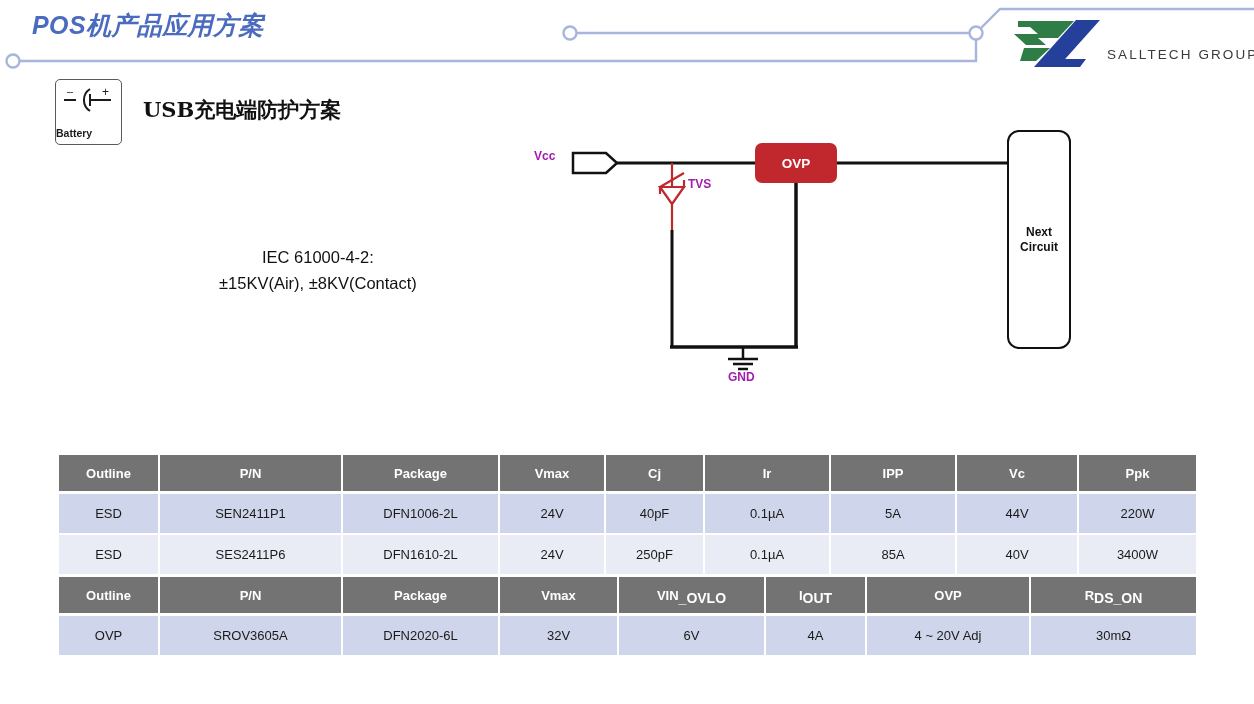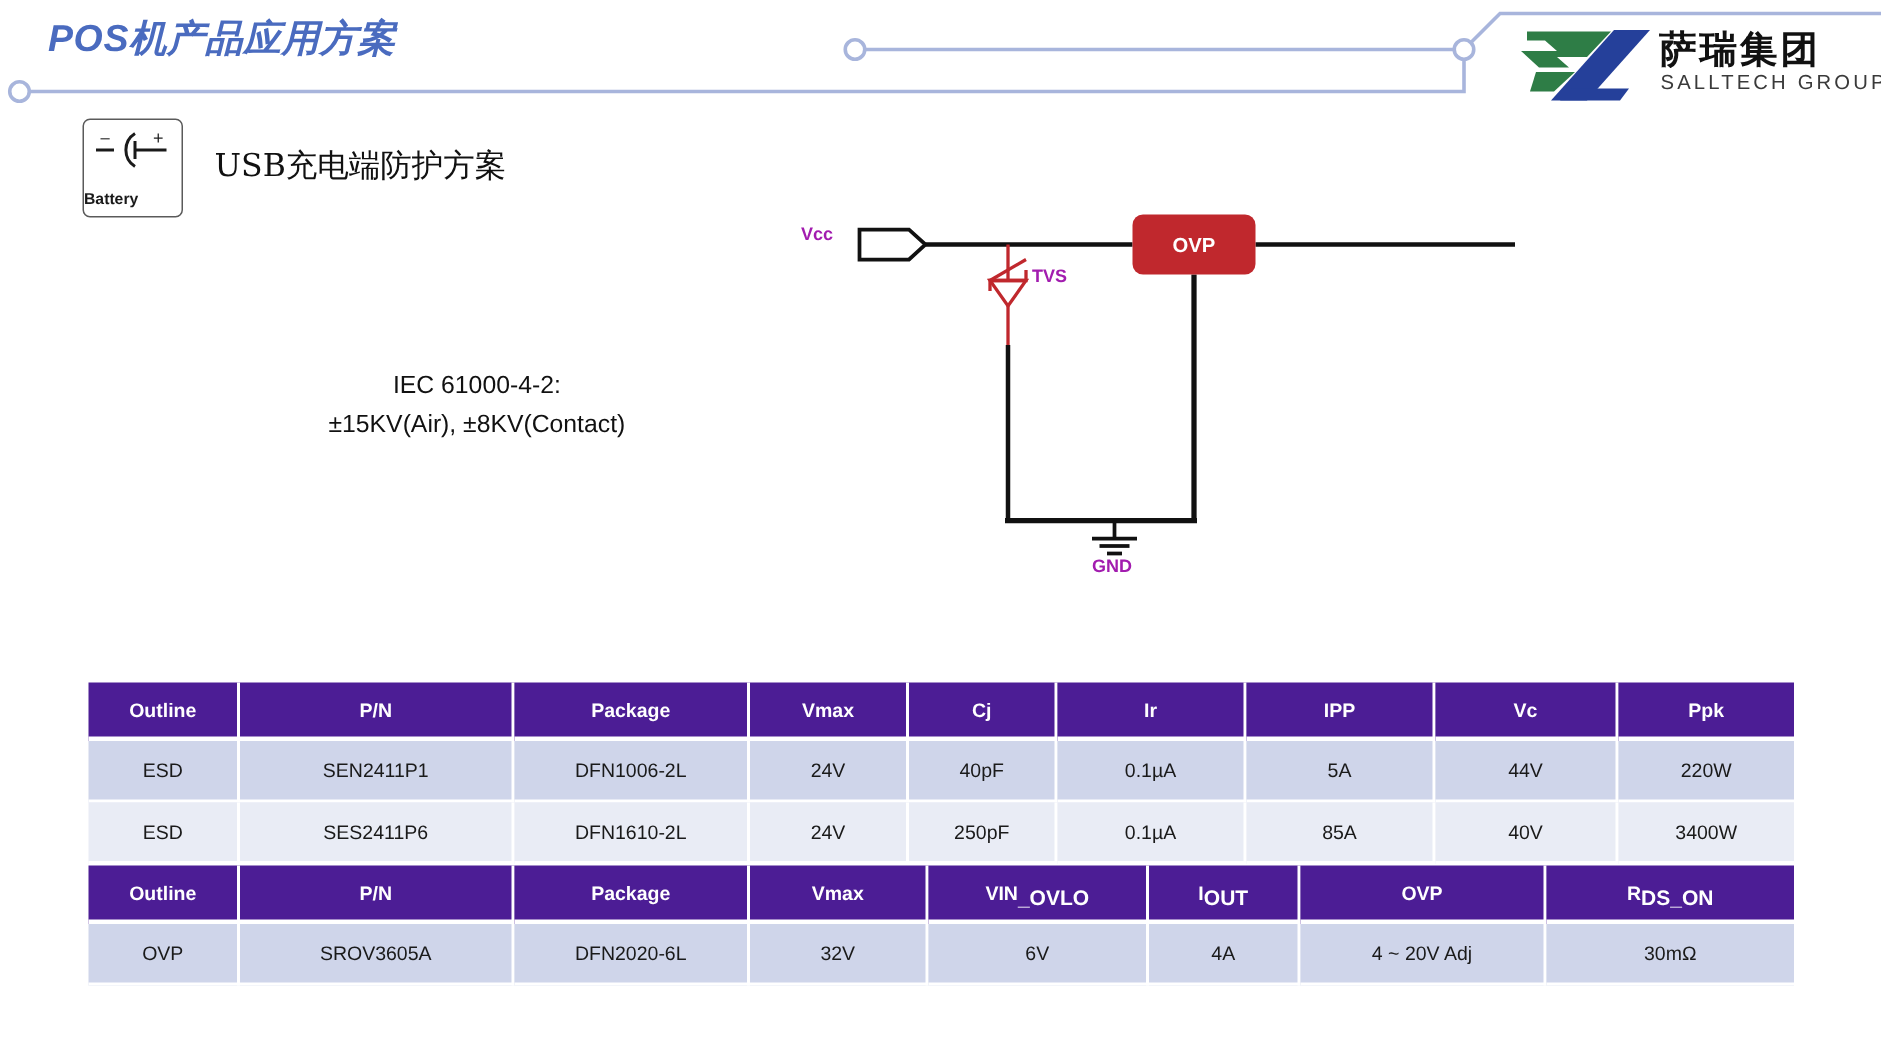--- a/index.html
+++ b/index.html
@@ -90,21 +90,21 @@
     text-align: left;
     font-size: 10.5px;
     font-weight: bold;
     color: #1a1a1a;
   }
   #section-heading {
     position: absolute;
     left: 143px;
     top: 96px;
     font-size: 21px;
-    font-weight: normal;
+    font-weight: bold;
     color: #111111;
     font-family: "DejaVu Serif", "Liberation Serif", serif;
     white-space: nowrap;
   }
 
   
   #iec-note {
     position: absolute;
     left: 219px;
     top: 244px;
@@ -171,21 +171,21 @@
   
   .ptable {
     position: absolute;
     border-collapse: separate;
     border-spacing: 0;
     table-layout: fixed;
   }
   #table-esd { left: 59px; top: 455px; width: 1137px; }
   #table-ovp { left: 59px; top: 577px; width: 1137px; }
   .ptable th {
-    background: #4c1d95;
+    background: #737373;
     color: #ffffff;
     font-size: 13px;
     font-weight: bold;
     height: 36px;
     text-align: center;
     border-right: 2px solid #ffffff;
     border-bottom: 3px solid #ffffff;
     padding: 0 2px;
   }
   .ptable th:last-child { border-right: none; }
@@ -224,21 +224,20 @@
   <circle cx="976" cy="33" r="6.5" fill="#ffffff" stroke="#A8B5DC" stroke-width="2.4"></circle>
 </svg>
 
 <div id="brand">
   <svg id="brand-mark" width="86" height="52" viewBox="0 0 86 52" xmlns="http://www.w3.org/2000/svg">
     <path d="M4 3 H60 L44 20 H24 L32 27 H12 L0 16 H24 L16 9 H4 Z" fill="#2E7D46"></path>
     <path d="M10 30 H36 L22 43 H6 Z" fill="#2E7D46"></path>
     <path d="M62 2 H86 L44 49 H20 Z" fill="#25409A"></path>
     <path d="M34 41 H72 L66 49 H26 Z" fill="#25409A"></path>
   </svg>
-  <div id="brand-cn">萨瑞集团</div>
   <div id="brand-en">SALLTECH GROUP</div>
 </div>
 
 <div id="battery-icon">
   <svg width="63" height="40" viewBox="0 0 63 40" xmlns="http://www.w3.org/2000/svg">
     <line x1="8" y1="20" x2="20" y2="20" stroke="#1a1a1a" stroke-width="2"></line>
     <path d="M34 9 A13 13 0 0 0 34 31" fill="none" stroke="#1a1a1a" stroke-width="2"></path>
     <line x1="34" y1="20" x2="55" y2="20" stroke="#1a1a1a" stroke-width="2"></line>
     <line x1="34" y1="14" x2="34" y2="26" stroke="#1a1a1a" stroke-width="2"></line>
     <line x1="14" y1="13" x2="14" y2="13" stroke="#1a1a1a" stroke-width="2"></line>
@@ -279,20 +278,22 @@
     <line x1="218" y1="234" x2="248" y2="234" stroke="#111111" stroke-width="2.5"></line>
     <line x1="223" y1="239" x2="243" y2="239" stroke="#111111" stroke-width="2.5"></line>
     <line x1="228" y1="244" x2="238" y2="244" stroke="#111111" stroke-width="2.5"></line>
   </svg>
 
   <div class="ckt-label" id="label-vcc">Vcc</div>
   <div class="ckt-label" id="label-tvs">TVS</div>
   <div class="ckt-label" id="label-gnd">GND</div>
 
   <div id="ovp-block">OVP</div>
+  <div id="next-circuit-block">Next
+Circuit</div>
 </div>
 
 <table class="ptable" id="table-esd">
   <colgroup>
     <col style="width:101px">
       <col style="width:183px">
       <col style="width:157px">
     <col style="width:106px">
       <col style="width:99px">
       <col style="width:126px">

